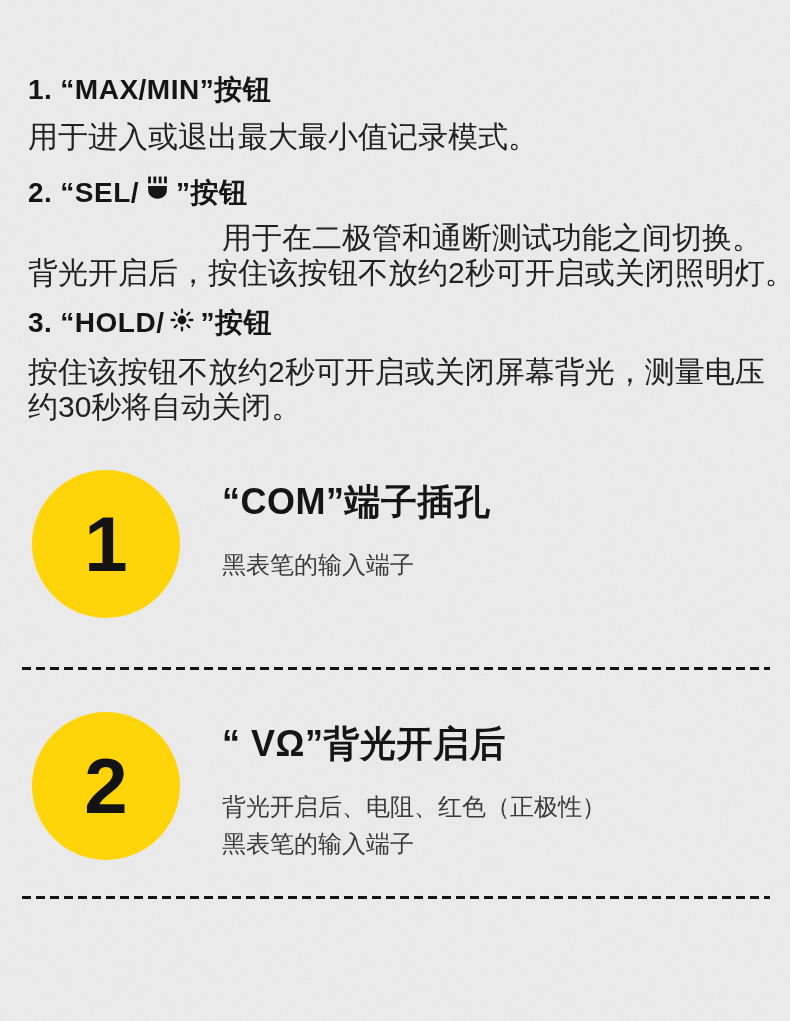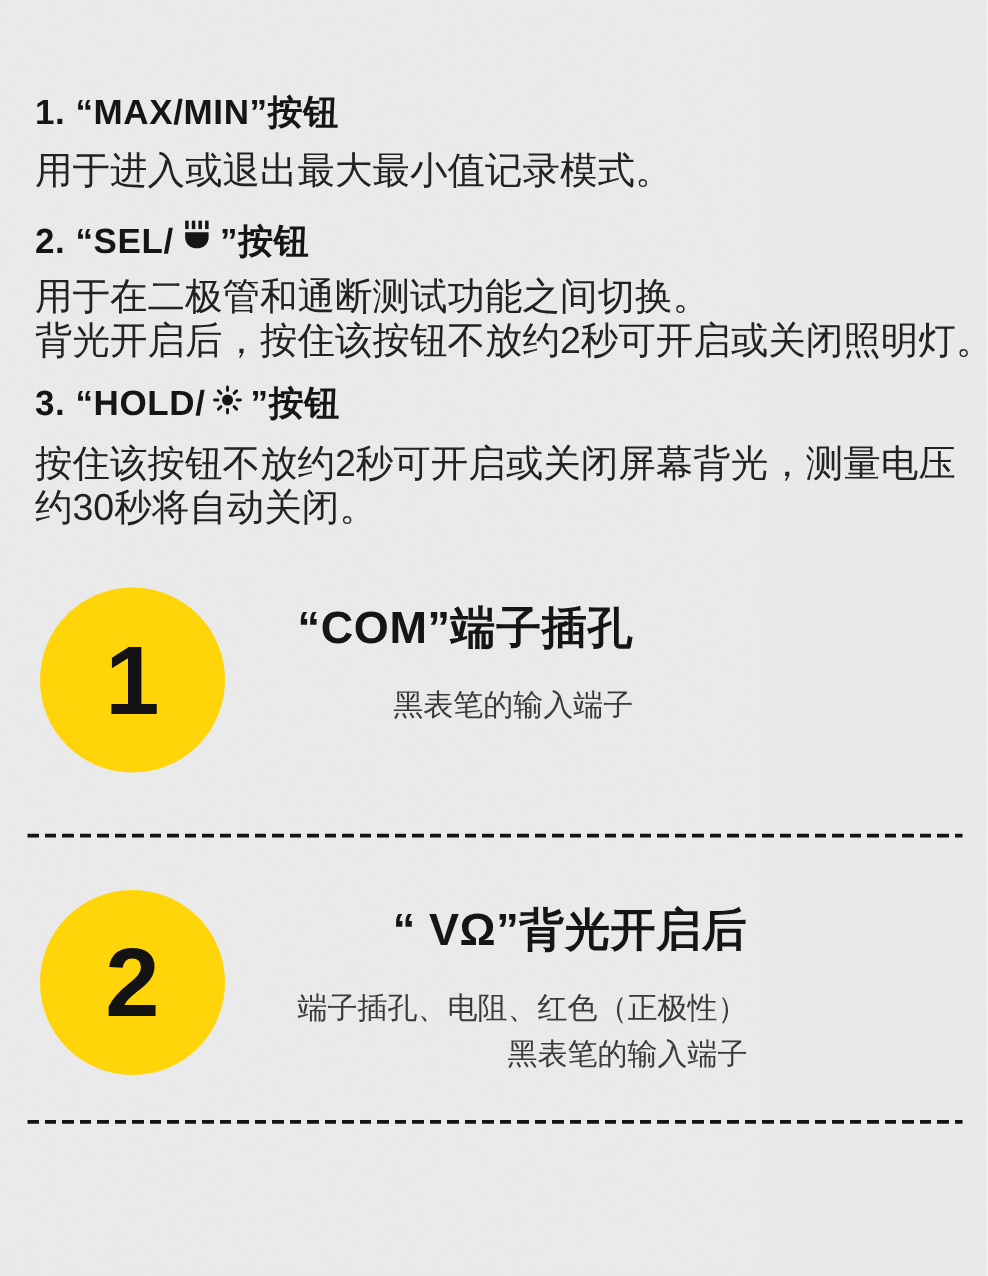--- a/index.html
+++ b/index.html
@@ -52,21 +52,21 @@
   }
   .icon-inline {
     display: inline-block;
     color: var(--ink);
     margin: 0 6px;
     flex: 0 0 auto;
   }
   #s1 { margin-top: 73px; }
   #s1 .sec-body { margin-top: 12px; }
   #s2 { margin-top: 22px; }
-  #s2 .sec-body { margin-top: 10px; }
+  #s2 .sec-body { margin-top: 10px; text-align: right; }
   #s3 { margin-top: 16px; }
   #s3 .sec-body { margin-top: 14px; }
   
   .terminal-row {
     display: flex;
     align-items: flex-start;
   }
   #t1 { margin-top: 46px; }
   #t2 { margin-top: 42px; }
   .badge {
@@ -77,23 +77,22 @@
     border-radius: 50%;
     background: var(--accent);
     display: flex;
     align-items: center;
     justify-content: center;
     font-size: 78px;
     font-weight: 700;
     color: #131313;
   }
   .terminal-text {
-    margin-left: 58px;
+    margin-left: 42px;
     padding-top: 10px;
-    text-align: right;
   }
   .terminal-title {
     font-size: 36px;
     font-weight: 700;
     line-height: 44px;
     color: var(--ink);
     letter-spacing: 0.5px;
     white-space: nowrap;
   }
   .terminal-desc {
@@ -201,21 +200,21 @@
 
     <div class="dashed-sep" id="sep1"></div>
 
     <div class="terminal-row" id="t2">
       <div class="badge">
         <span>2</span>
       </div>
       <div class="terminal-text">
         <div class="terminal-title">“ VΩ”背光开启后</div>
         <div class="terminal-desc">
-          <div>端子插孔、电阻、红色（正极性）</div>
+          <div>背光开启后、电阻、红色（正极性）</div>
           <div>黑表笔的输入端子</div>
         </div>
       </div>
     </div>
 
     <div class="dashed-sep" id="sep2"></div>
 
   </div>
 </div>
 

